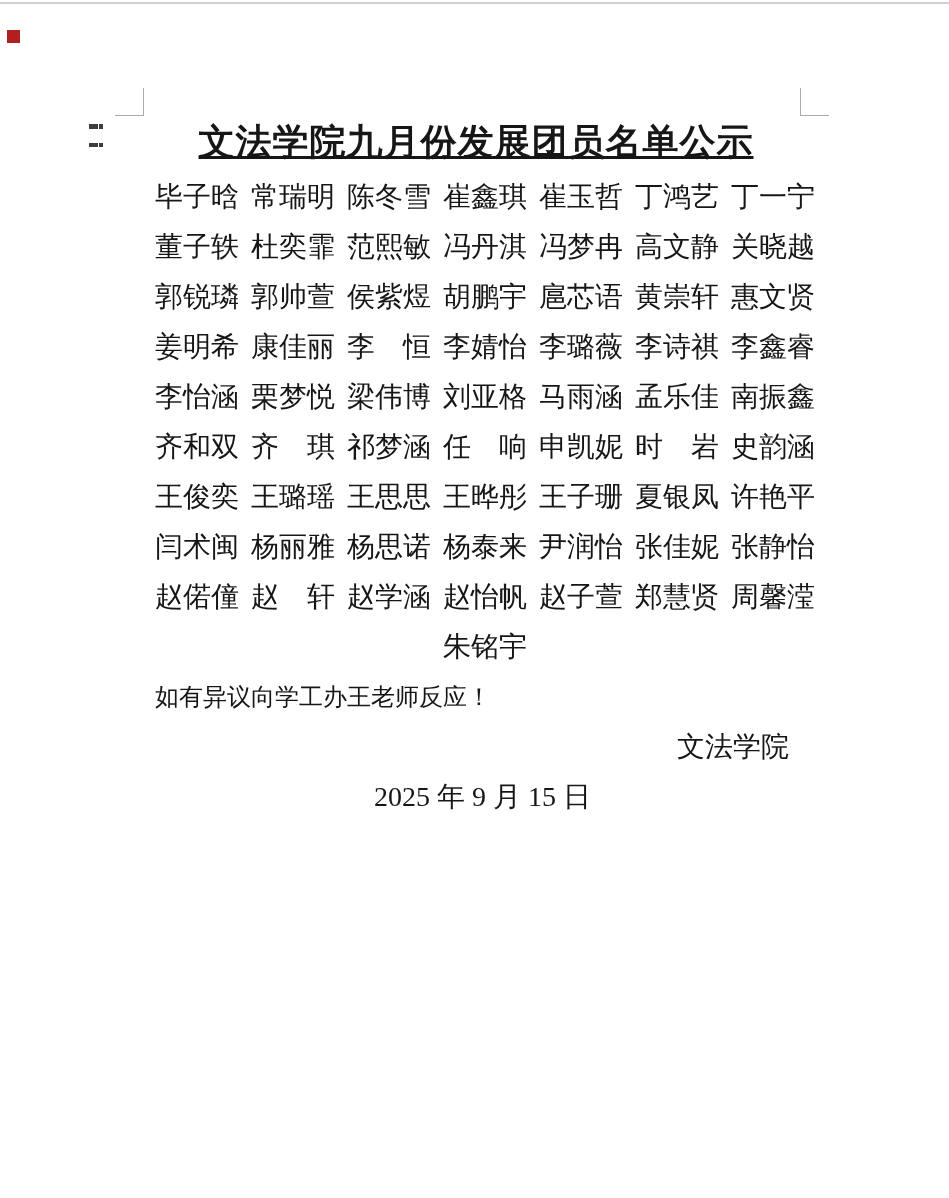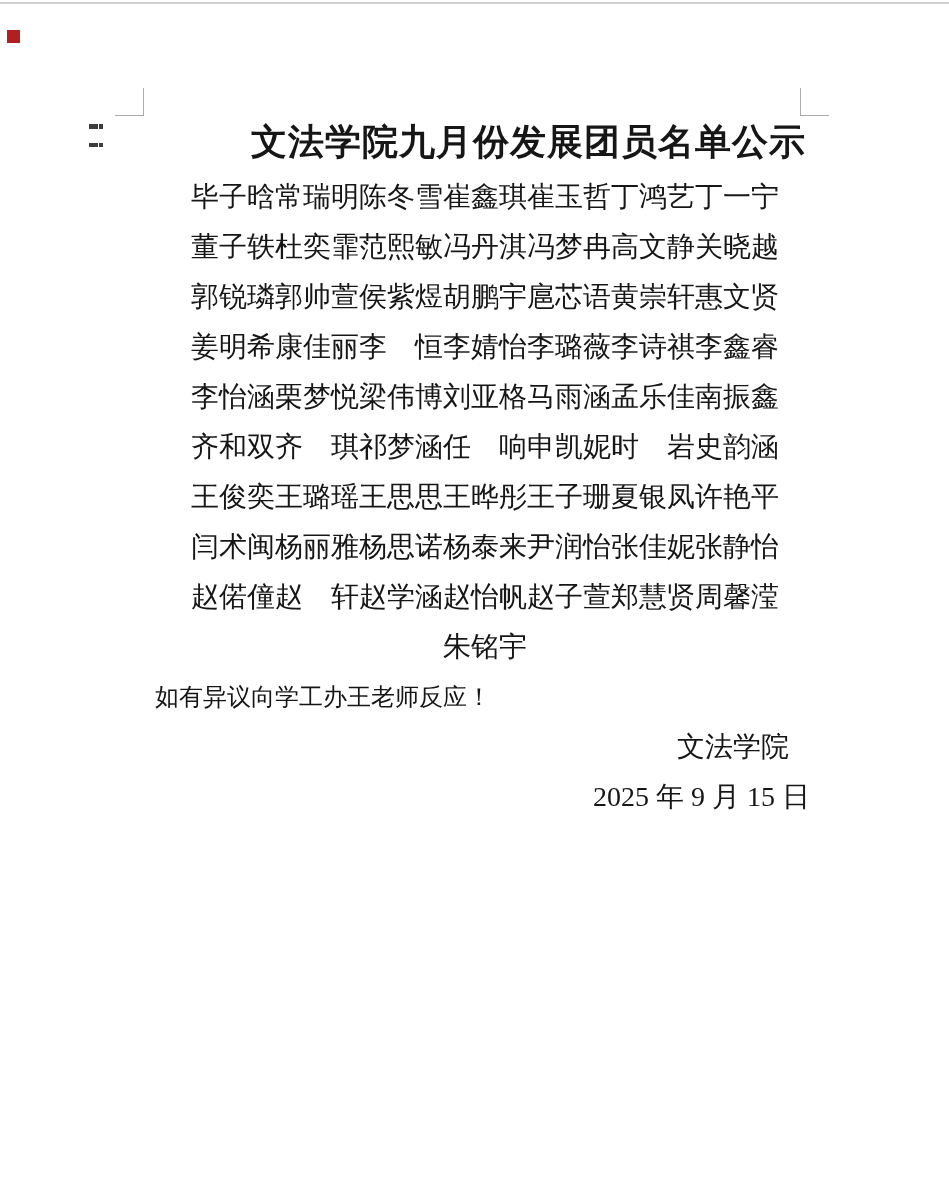--- a/index.html
+++ b/index.html
@@ -32,41 +32,42 @@
     justify-content: space-between; cursor: grab;
   }
   .drag-handle i {
     display: block; width: 4.5px; height: 4.5px; background: #3d3d3d;
   }
   .content {
     position: absolute; left: 155px; top: 112px; width: 660px;
   }
   .doc-title {
     position: relative; left: -9px;
-    text-align: right; font-size: 36px; font-weight: 700;
+    text-align: center; font-size: 36px; font-weight: 700;
     line-height: 60px; height: 60px; white-space: nowrap;
     letter-spacing: 1px;
+    text-decoration: underline;
   }
   .names { width: 660px; }
   .name-row {
-    display: flex; justify-content: center;
+    display: flex; justify-content: space-between;
     height: 50px; line-height: 50px; font-size: 28px;
   }
   .name-row.partial { justify-content: center; }
   .member-name { white-space: pre; }
   .note-line {
     font-size: 24px; height: 50px; line-height: 50px;
   }
   .signature-line {
     font-size: 28px; height: 50px; line-height: 50px;
     text-align: right; padding-right: 26px;
   }
   .date-line {
     font-size: 28px; height: 50px; line-height: 50px;
-    text-align: right; padding-right: 5px;
+    text-align: center; padding-right: 5px;
   }
 </style>
 </head>
 <body>
 
 <div class="top-divider" style="background: rgb(208, 208, 208);"></div>
 <div class="red-marker" style="background: rgb(176, 32, 32);"></div>
 <div class="corner-mark-left"></div>
 <div class="corner-mark-right"></div>
 

